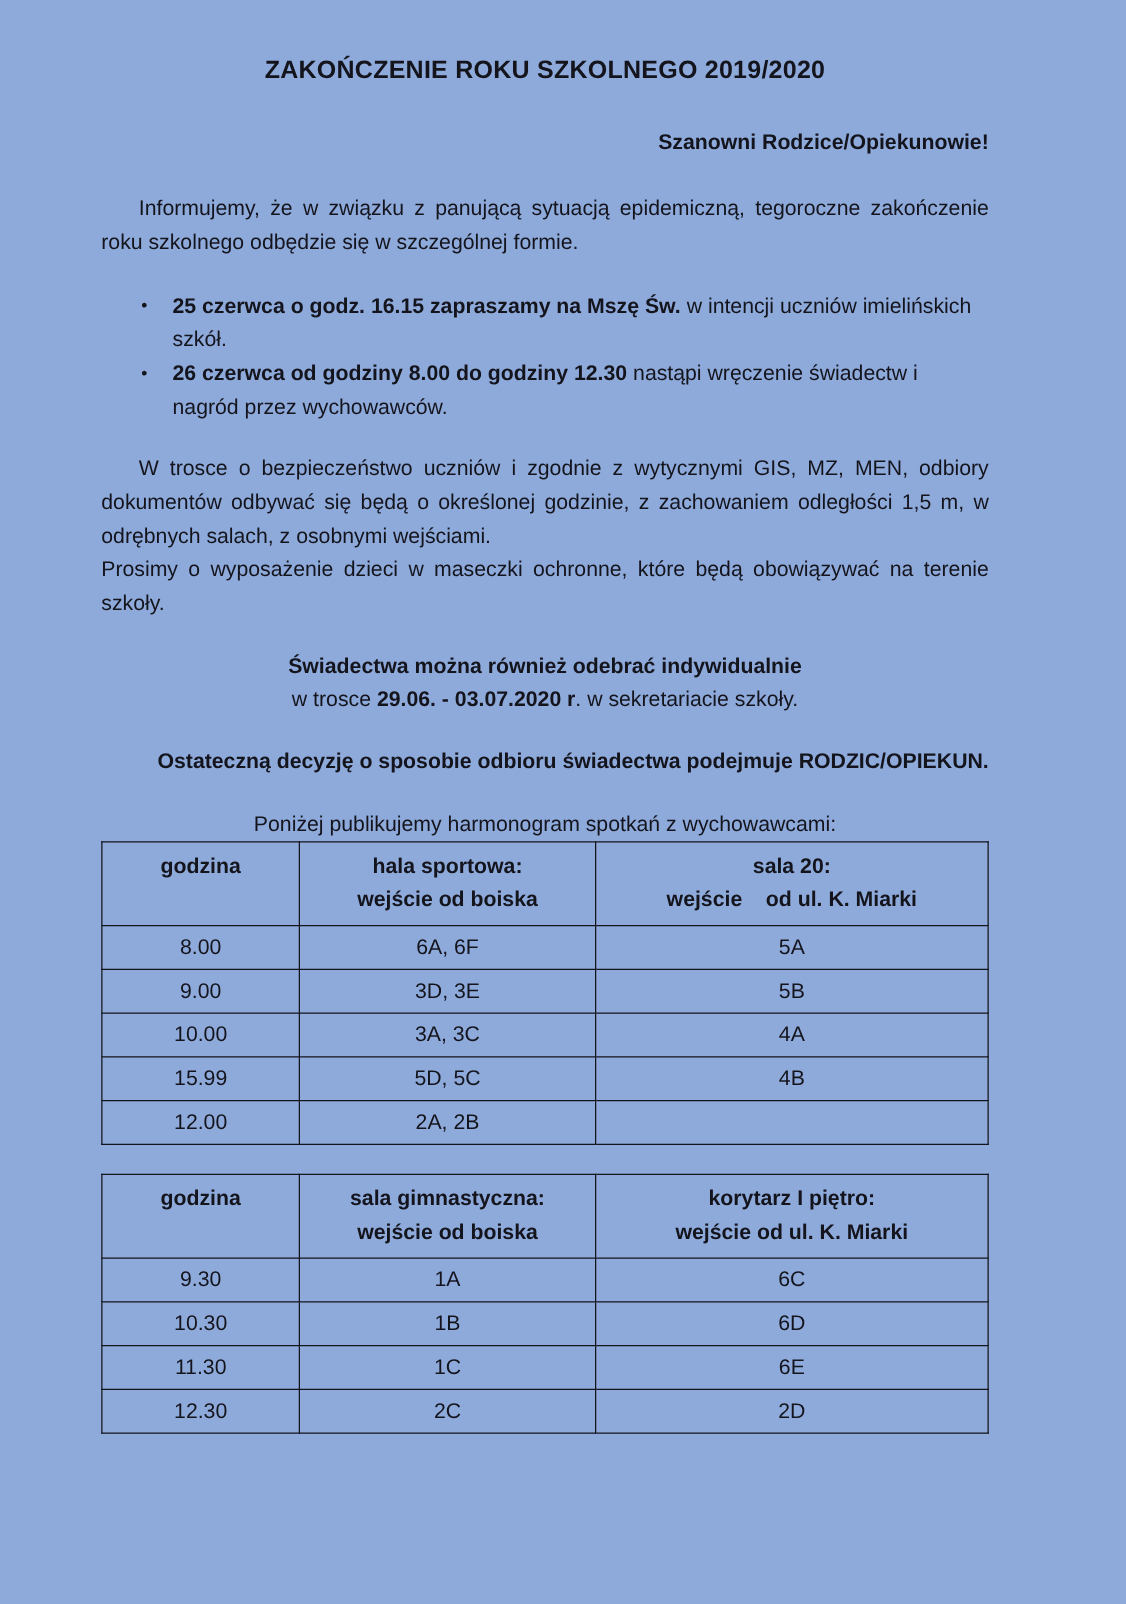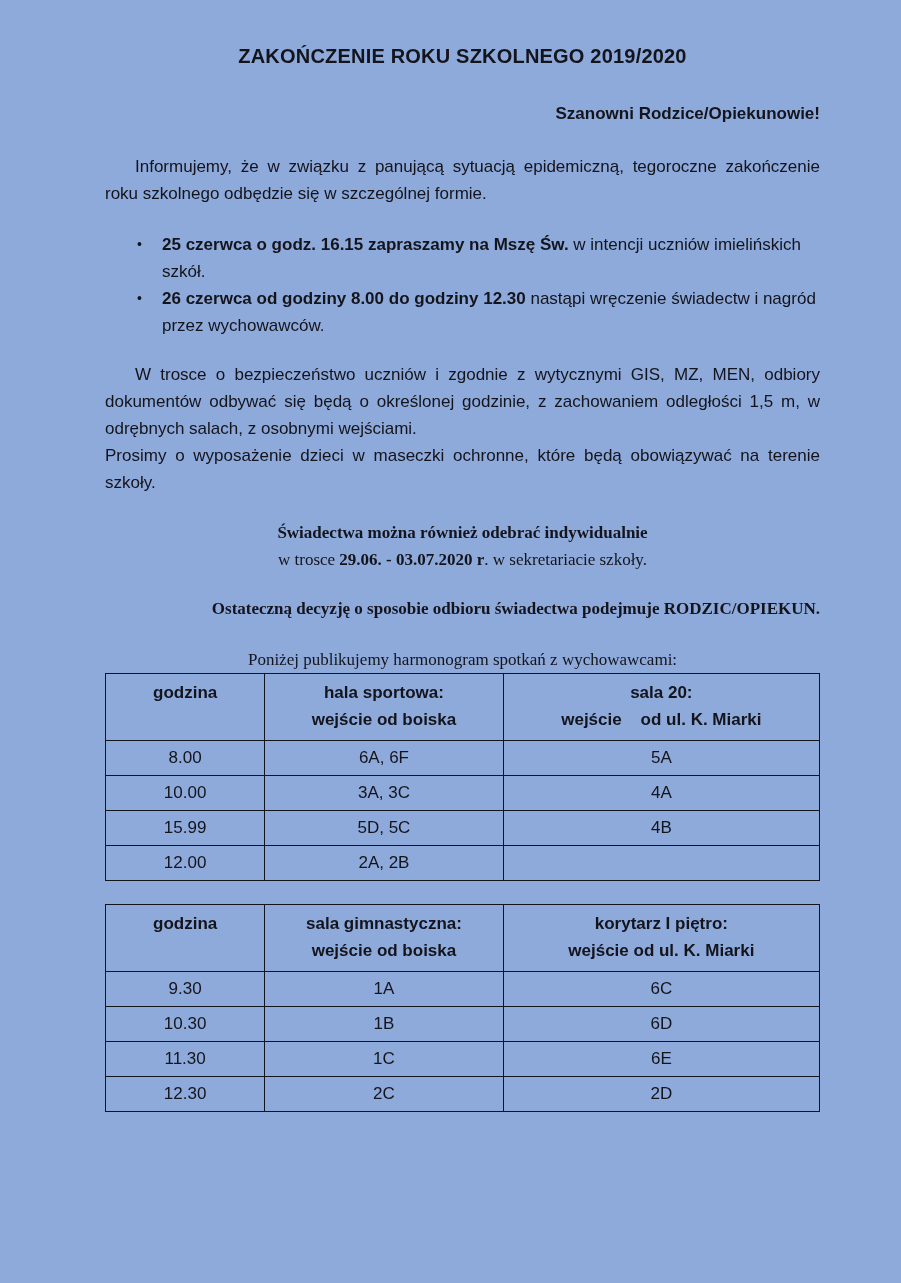--- a/index.html
+++ b/index.html
@@ -6,21 +6,21 @@
   html, body { margin: 0; padding: 0; }
   body {
     width: 901px;
     height: 1283px;
     background: #8eaadb;
     color: #14141c;
     font-family: "Liberation Sans", sans-serif;
     font-size: 17px;
     overflow: hidden;
   }
-  .page { padding: 45px 81px 0 81px; margin-left: 24px; }
+  .page { padding: 45px 110px 0 81px; }
 
   .title {
     font-size: 20px;
     line-height: 23px;
     font-weight: bold;
     text-align: center;
     margin: 0 0 36px 0;
     letter-spacing: 0.2px;
   }
   .salutation {
@@ -42,21 +42,21 @@
   .bullet-item { display: flex; line-height: 27px; }
   .bullet-dot {
     width: 25px;
     flex: 0 0 25px;
     font-size: 14px;
     line-height: 27px;
   }
   .bullet-text { flex: 1; }
   .b { font-weight: bold; text-align: center; }
 
-  .center { text-align: center; line-height: 27px; margin: 0; font-family: Liberation Serif, serif; }
+  .center { text-align: center; line-height: 27px; margin: 0; }
   .decision { margin-bottom: 24px; text-align: right; }
   .pickup-block { margin-bottom: 22px; }
   .schedule-intro { margin-bottom: 0; }
 
   table.schedule {
     width: 100%;
     border-collapse: collapse;
     table-layout: fixed;
     margin: 0 0 23px 0;
     font-size: 17px;
@@ -139,20 +139,25 @@
           </th>
       </tr>
     </thead>
     <tbody>
       <tr>
         <td>8.00</td>
         <td>6A, 6F</td>
         <td>5A</td>
       </tr>
       <tr>
+        <td>9.00</td>
+        <td>3D, 3E</td>
+        <td>5B</td>
+      </tr>
+      <tr>
         <td>10.00</td>
         <td>3A, 3C</td>
         <td>4A</td>
       </tr>
       <tr>
         <td>15.99</td>
         <td>5D, 5C</td>
         <td>4B</td>
       </tr>
       <tr>

